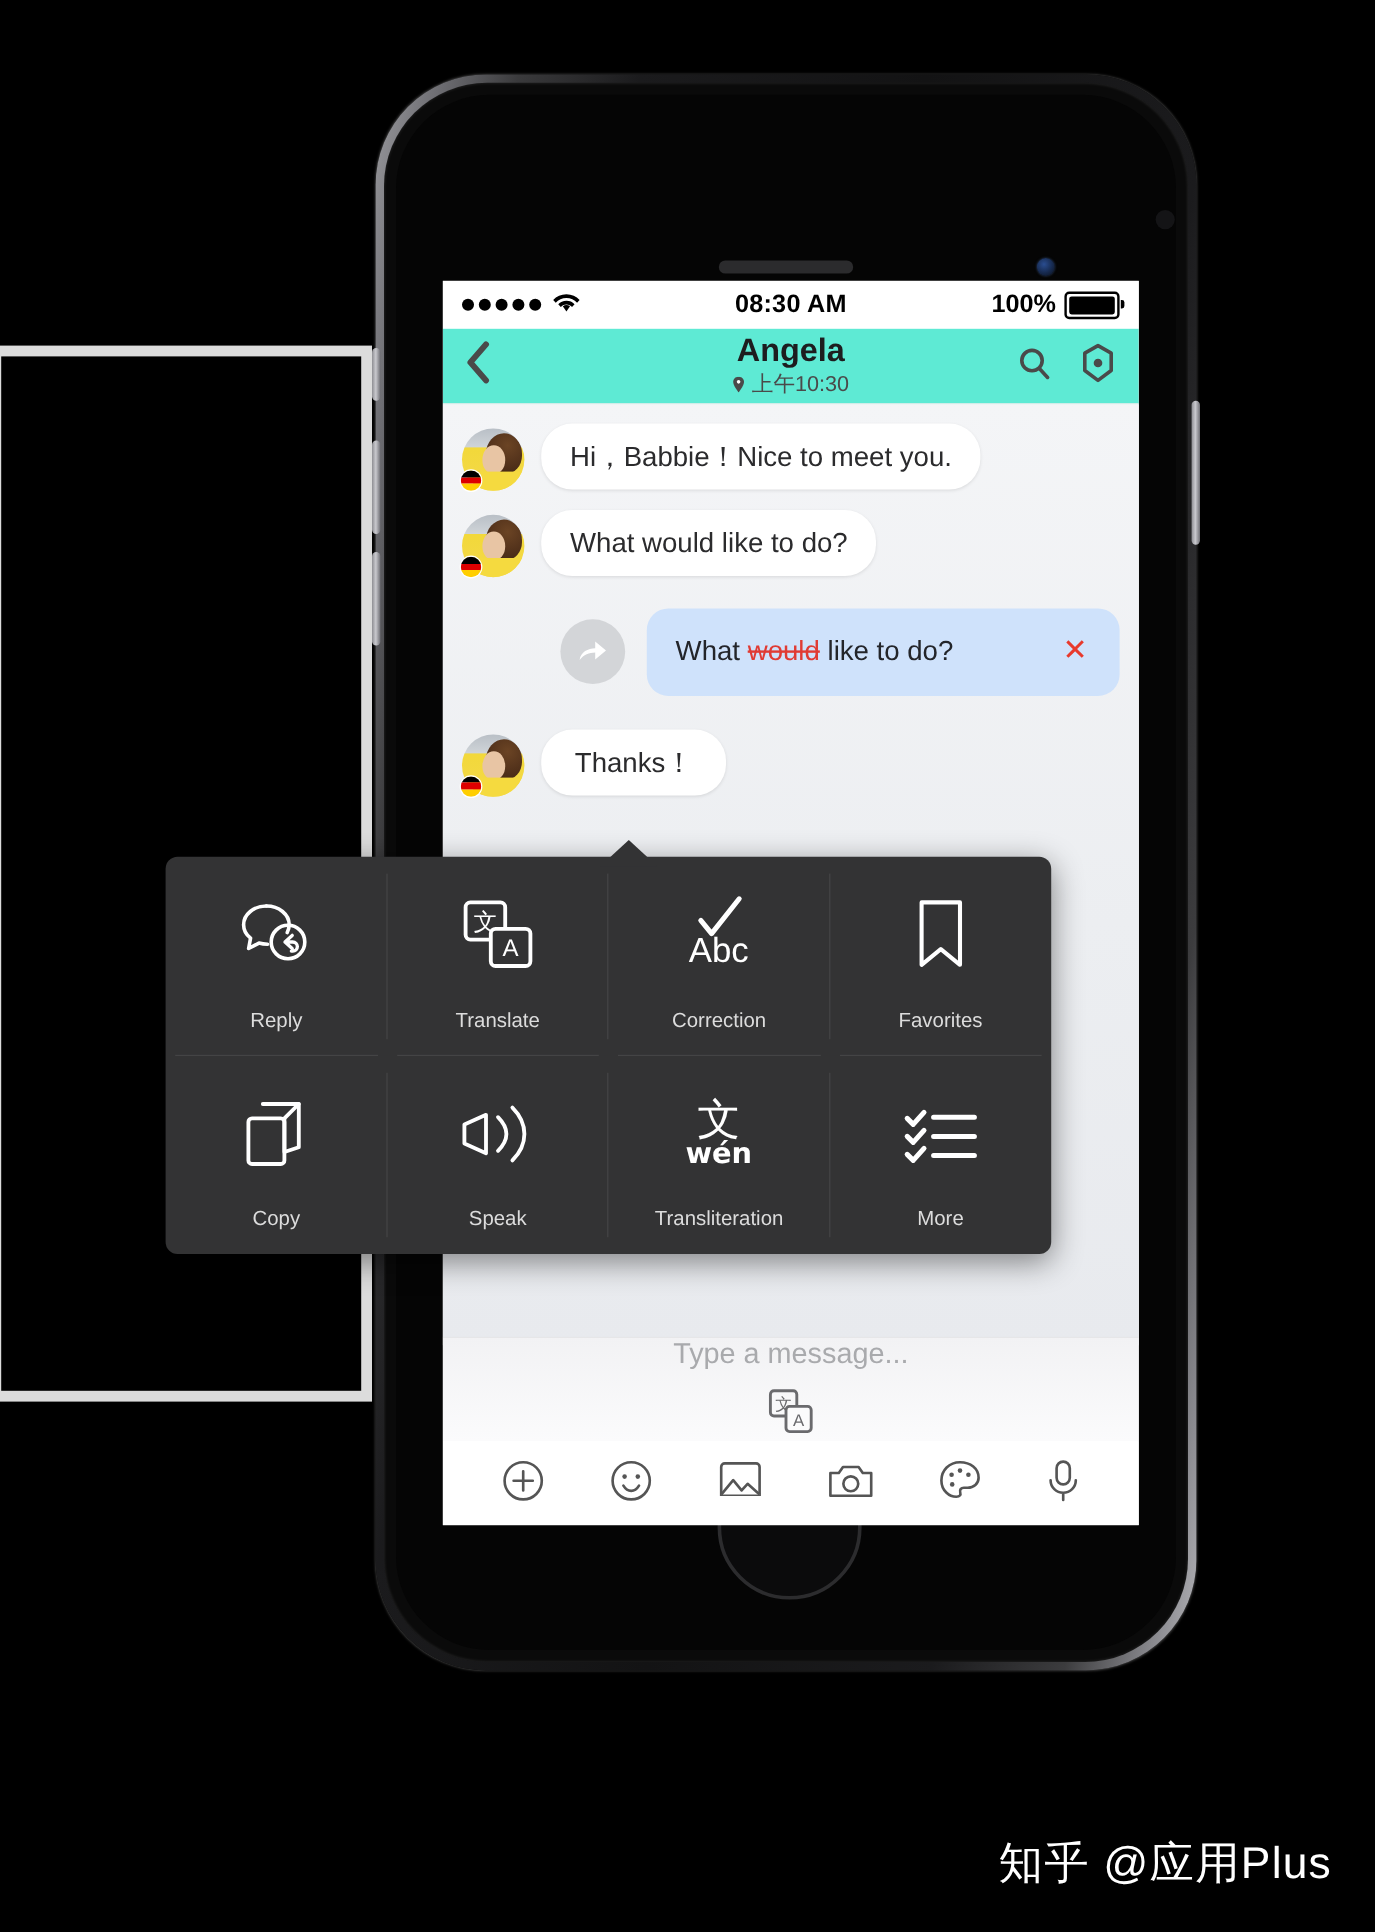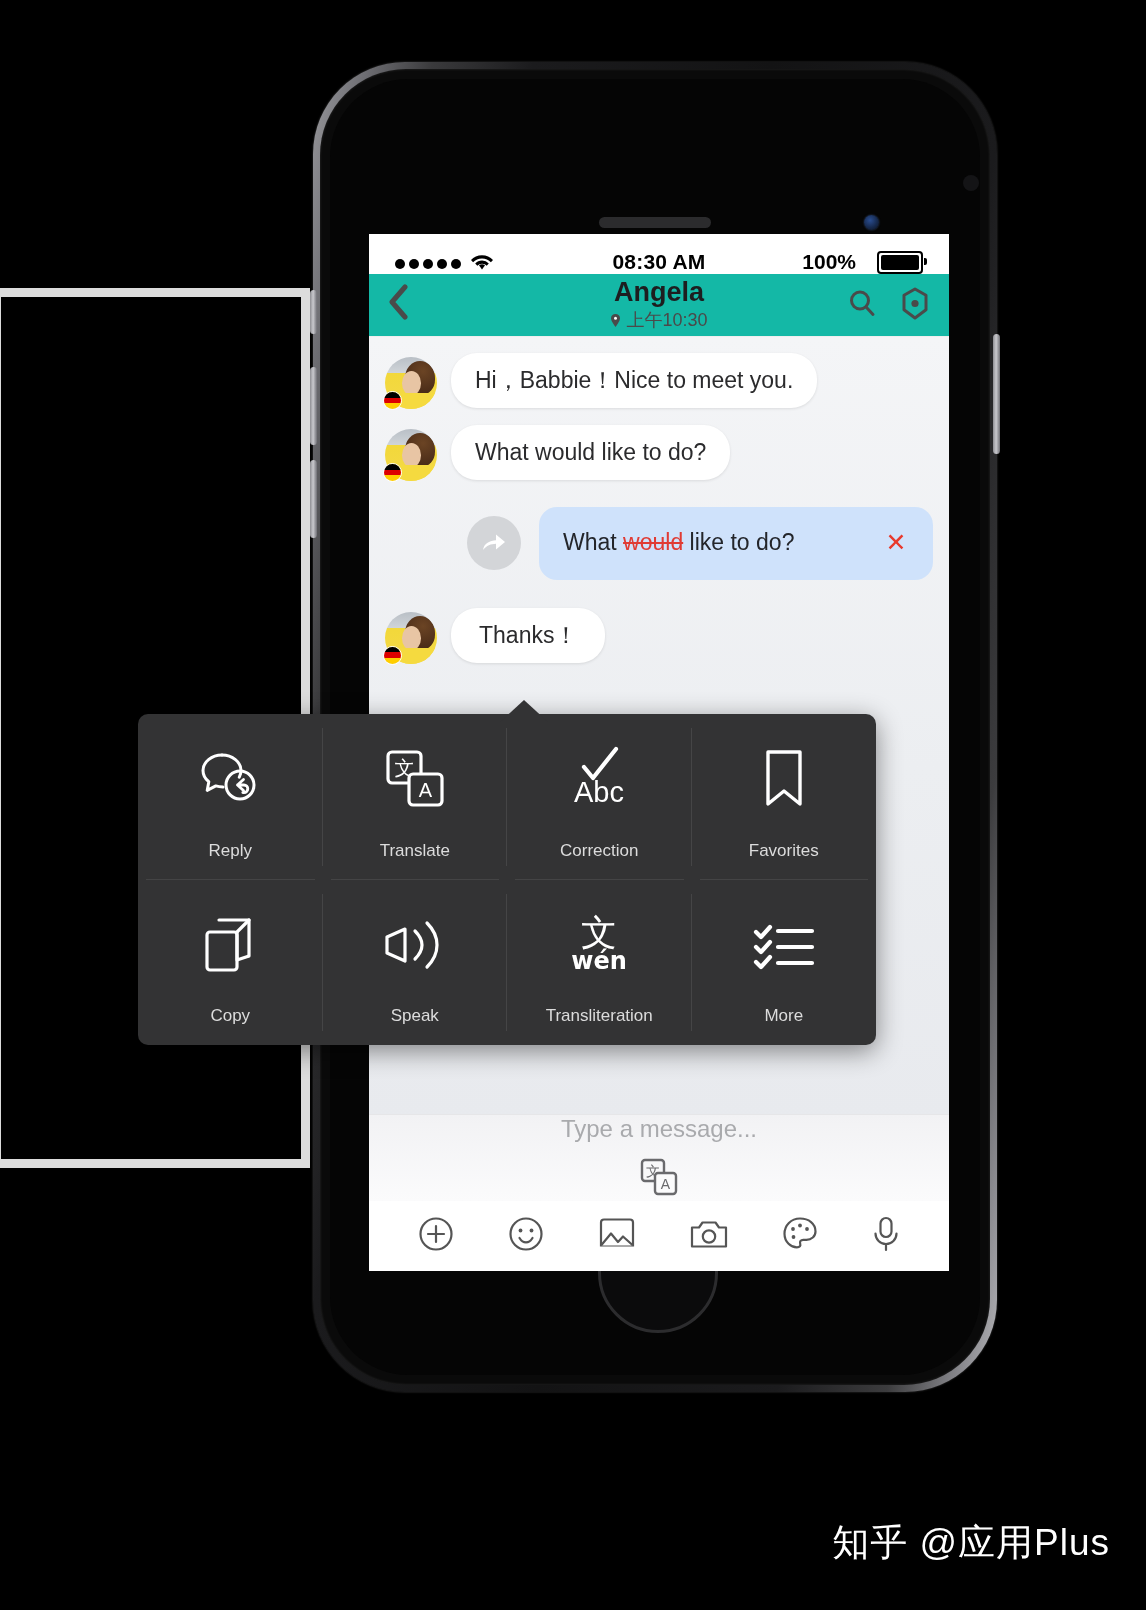--- a/index.html
+++ b/index.html
@@ -60,35 +60,35 @@
   .btn-pwr{right:-3px;top:272px;width:7px;height:120px;}
 
   
   .screen{
     position:absolute;left:39px;top:155px;width:580px;height:1037px;
     background:#fff;overflow:hidden;
   }
 
   
   .statusbar{
-    height:40px;display:flex;align-items:flex-end;padding:0 26px;background:#fff;
+    height:40px;display:flex;align-items:center;padding:0 16px;background:#fff;
     font-size:20px;font-weight:bold;color:#000;position:relative;
   }
   .sb-left{display:flex;align-items:center;gap:4px;}
   .dot{width:10px;height:10px;border-radius:50%;background:#000;display:inline-block;}
   .wifi{margin-left:5px;font-size:19px;line-height:1;}
   .sb-time{position:absolute;left:0;right:0;text-align:center;font-size:21px;letter-spacing:.2px;}
-  .sb-right{margin-left:auto;display:flex;align-items:center;gap:21px;font-size:21px;}
+  .sb-right{margin-left:auto;display:flex;align-items:center;gap:7px;font-size:21px;}
   .battery{width:42px;height:19px;border:2px solid #000;border-radius:4px;position:relative;}
   .battery:after{content:"";position:absolute;right:-6px;top:5px;width:3px;height:7px;background:#000;border-radius:0 2px 2px 0;}
   .battery i{position:absolute;inset:2px;background:#000;border-radius:2px;display:block;}
 
   
   .navbar{
-    height:62px;background:#14b8a6;display:flex;align-items:center;padding:0 18px;position:relative;
+    height:62px;background:#5eead4;display:flex;align-items:center;padding:0 18px;position:relative;
     border-bottom:1px solid #eee;
   }
   .nav-back{font-size:36px;color:#4a4a4a;line-height:1;cursor:pointer;width:40px;}
   .nav-center{position:absolute;left:0;right:0;text-align:center;pointer-events:none;}
   .nav-title{font-size:27px;font-weight:bold;color:#1d1d1f;line-height:1.05;}
   .nav-sub{font-size:18px;color:#4a4a4a;margin-top:1px;}
   .nav-right{margin-left:auto;display:flex;align-items:center;gap:22px;z-index:2;}
 
   
   .chat{
@@ -183,21 +183,21 @@
     content:"";position:absolute;right:0;top:14px;bottom:14px;width:1px;background:#454546;
   }
   .am-cell:nth-child(-n+4):before{
     content:"";position:absolute;left:8px;right:8px;bottom:0;height:1px;background:#444445;
   }
   .am-icon{height:76px;display:flex;align-items:flex-end;justify-content:center;}
   .am-label{margin-top:32px;font-size:17px;color:#dcdcdc;text-align:center;line-height:1.07;max-width:150px;}
 
   
   .watermark{
-    position:absolute;right:36px;bottom:42px;color:#fff;font-size:37px;letter-spacing:1px;
+    position:absolute;right:36px;bottom:32px;color:#fff;font-size:37px;letter-spacing:1px;
     font-family:"Liberation Sans","DejaVu Sans",sans-serif;
   }
 </style>
 </head>
 <body>
 
 <div class="stage">
 
   <div class="bg-frame">
     <div class="bg-frame-inner"></div>

